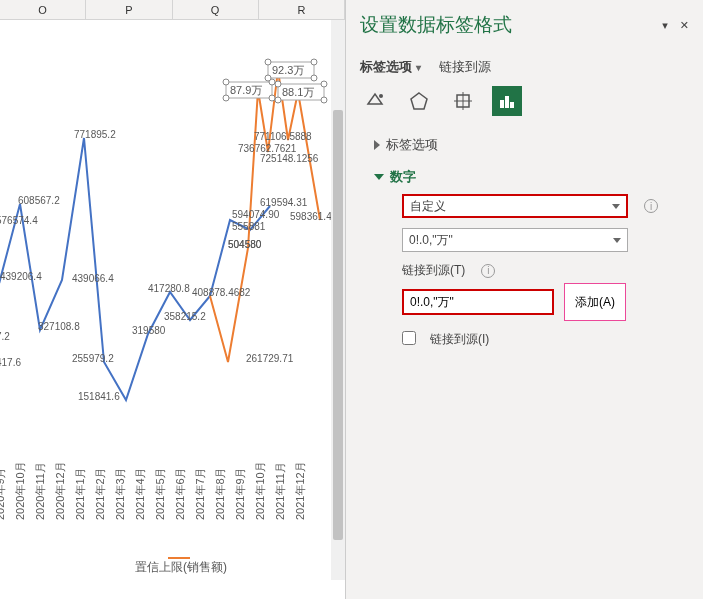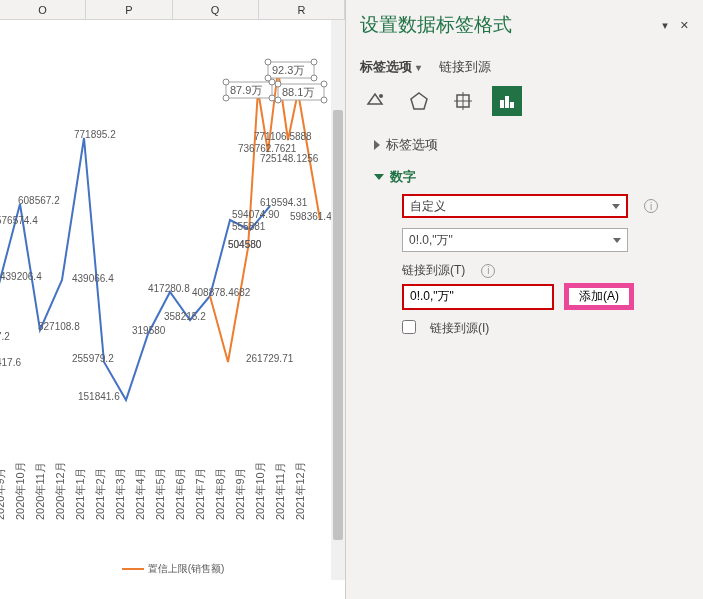--- a/index.html
+++ b/index.html
@@ -2,21 +2,21 @@
 <html><head>
 <meta charset="utf-8">
 <style>
   * { box-sizing: border-box; margin: 0; padding: 0; font-family: "Microsoft YaHei", "Segoe UI", sans-serif; }
   body { width: 703px; height: 599px; background: #fff; display: flex; overflow: hidden; }
   .left-pane { width: 346px; height: 599px; position: relative; background: #fff; border-right: 1px solid #ccc; overflow: hidden; }
   .col-headers { display: flex; height: 20px; background: #f3f2f1; border-bottom: 1px solid #d4d4d4; font-size: 11px; color: #333; }
   .col-headers div { flex: 1; text-align: center; line-height: 20px; border-right: 1px solid #d4d4d4; }
   .chart-area { position: absolute; top: 20px; left: 0; width: 346px; height: 560px; }
   .chart-svg { width: 346px; height: 525px; }
-  .legend-row { position: absolute; bottom: 4px; left: 0; width: 100%; display: flex; justify-content: center; align-items: center; font-size: 10px; color: #595959; }
+  .legend-row { position: absolute; bottom: 4px; left: 8px; width: 100%; display: flex; justify-content: center; align-items: center; font-size: 12px; color: #595959; flex-direction: column; }
   .legend-swatch { width: 22px; height: 2px; background: #ED7D31; margin-right: 4px; }
   .axis-text { font-size: 11px; fill: #595959; }
   .data-label { font-size: 10px; fill: #595959; }
   .data-label-sel { font-size: 11px; fill: #595959; }
   .sel-box { fill: #fff; stroke: #a6a6a6; stroke-width: 1; }
   .sel-handle { fill: #fff; stroke: #888; stroke-width: 1; }
   .scrollbar { position: absolute; right: 0; top: 20px; width: 14px; height: 560px; background: #f0f0f0; }
   .scrollbar-thumb { position: absolute; top: 90px; left: 2px; width: 10px; height: 430px; background: #c2c2c2; border-radius: 2px; }
 
   .right-pane { flex: 1; height: 599px; background: #f3f2f1; position: relative; padding: 12px 14px 0 14px; }
@@ -35,21 +35,21 @@
   .triangle-right { width: 0; height: 0; border-top: 5px solid transparent; border-bottom: 5px solid transparent; border-left: 6px solid #666; }
   .triangle-down { width: 0; height: 0; border-left: 5px solid transparent; border-right: 5px solid transparent; border-top: 6px solid #217346; }
   .form-group { margin: 6px 0 10px 28px; font-size: 12px; color: #444; }
   .form-label { margin-bottom: 4px; }
   .select-box { width: 226px; height: 24px; background: #fff; border: 1px solid #ababab; display: flex; align-items: center; padding: 0 6px; font-size: 12px; position: relative; }
   .select-box.red { border: 2px solid #c00; }
   .select-arrow { margin-left: auto; width: 0; height: 0; border-left: 4px solid transparent; border-right: 4px solid transparent; border-top: 5px solid #666; }
   .info-icon { width: 14px; height: 14px; border: 1px solid #999; border-radius: 50%; display: inline-flex; align-items: center; justify-content: center; font-size: 10px; color: #999; margin-left: 6px; }
   .row { display: flex; align-items: center; gap: 10px; }
   .text-input { width: 152px; height: 26px; background: #fff; border: 2px solid #c00; padding: 0 6px; font-size: 12px; }
-  .add-btn { height: 27px; padding: 0 10px; background: #fff; border: 5px solid #ec4899; font-size: 12px; cursor: pointer; }
+  .add-btn { height: 38px; padding: 0 10px; background: #fff; border: 1px solid #ec4899; font-size: 12px; cursor: pointer; }
   .checkbox-row { display: flex; align-items: flex-start; gap: 14px; font-size: 12px; color: #444; }
   .checkbox-row input { width: 14px; height: 14px; }
 </style>
 </head>
 <body>
 
 <div class="left-pane">
   <div class="col-headers">
     <div>O</div>
     <div>P</div>

